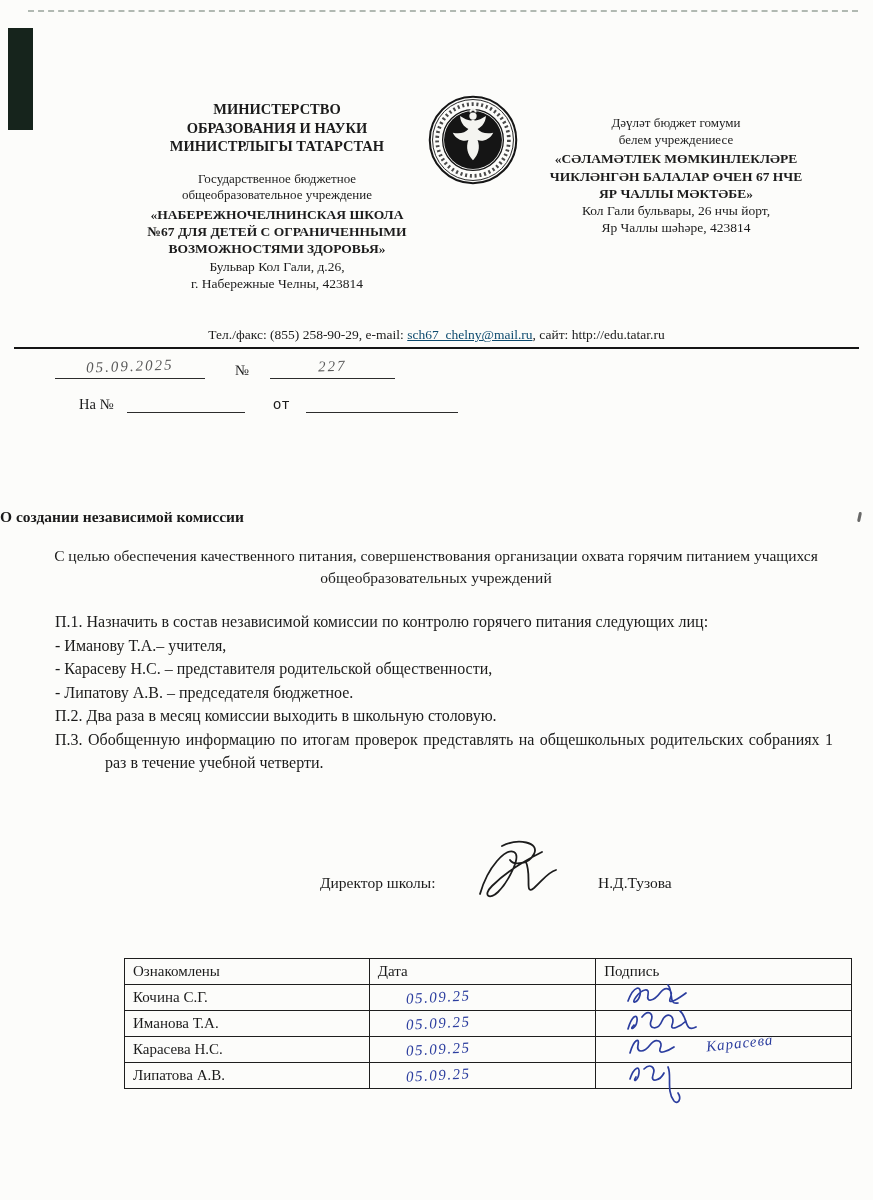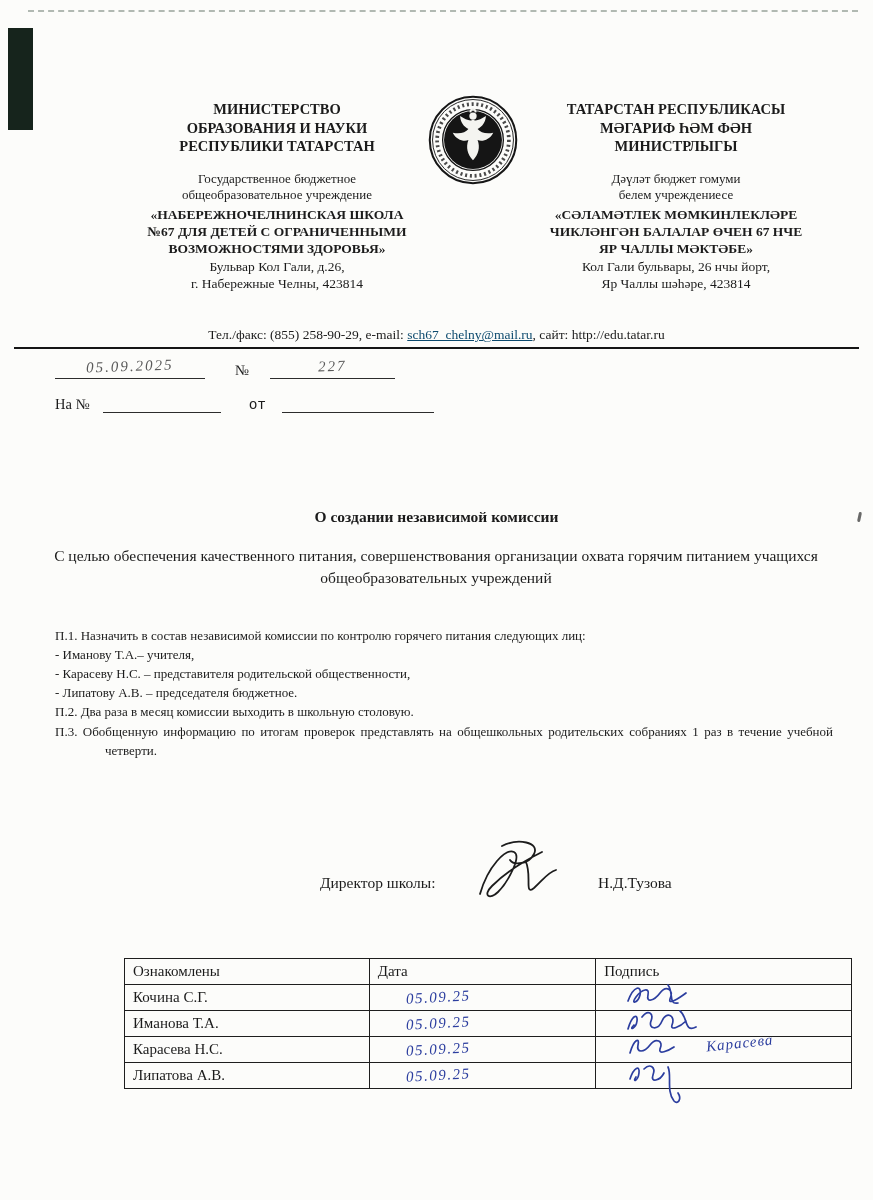--- a/index.html
+++ b/index.html
@@ -28,28 +28,28 @@
   .contact a{color:#0c4a6e; text-decoration:underline;}
   .rule{position:absolute; top:347px; left:14px; width:845px; border-top:2.5px solid #151515;}
 
   
   .req{position:absolute; left:55px; font-size:14.5px;}
   .req-line1{top:358px;}
   .req-line2{top:392px;}
   .u-line{display:inline-block; border-bottom:1.4px solid #2c2c2c; vertical-align:bottom; height:20px;}
   .hand{font-style:italic; letter-spacing:2px; color:#5a5a5a; font-size:15px; display:inline-block; transform:rotate(-2deg);}
   .hand-blue{font-style:italic; letter-spacing:1.5px; color:#2c3e9f; font-size:15px; display:inline-block; transform:rotate(-3deg); white-space:nowrap;}
-  .lbl{display:inline-block;}
+  .lbl{display:inline-block;margin-left:24px;}
 
   .title{position:absolute; top:448px; left:0; width:100%; text-align:center; font-size:15.5px; letter-spacing:.5px;}
-  .subject{position:absolute; top:508px; left:0; width:100%; text-align:center; font-size:15.5px; font-weight:bold;}
+  .subject{position:absolute; top:508px; left:0; width:100%; text-align:left; font-size:15.5px; font-weight:bold;}
   .preamble{position:absolute; top:545px; left:50px; width:772px; text-align:center; font-size:15.5px; line-height:1.42;}
   .decree{position:absolute; top:613px; left:0; width:100%; text-align:center; font-size:15.5px;}
 
-  .items{position:absolute; top:626px; left:55px; width:778px; font-size:13px; line-height:1.47; text-align:justify;}
+  .items{position:absolute; top:610px; left:55px; width:778px; font-size:16px; line-height:1.47; text-align:justify;}
   .items p{margin:0;}
   .items p.hang{padding-left:50px; text-indent:-50px;}
 
   .sign-label{position:absolute; top:874px; left:320px; font-size:15.5px;}
   .sign-name{position:absolute; top:874px; left:598px; font-size:15.5px;}
   .dir-sig{position:absolute; top:836px; left:468px; width:110px; height:76px;}
 
   
   table.ack{position:absolute; top:958px; left:124px; width:728px; border-collapse:collapse; font-size:15px;}
   table.ack th, table.ack td{border:1.6px solid #1e1e1e; padding:1px 8px; text-align:left; font-weight:normal; height:23px; vertical-align:middle;}
@@ -65,21 +65,21 @@
 <div class="page">
 
   <div class="top-dashes"></div>
   <div class="corner-block"></div>
   <div class="stray-mark"></div>
 
   <div class="h-col h-left">
     <div class="ministry">
       <div>МИНИСТЕРСТВО</div>
       <div>ОБРАЗОВАНИЯ И НАУКИ</div>
-      <div>РЕСПУБЛИКИ ТАТАРСТАН</div>
+      <div>МИНИСТРЛЫГЫ ТАТАРСТАН</div>
     </div>
     <div class="orgtype">
       <div>Государственное бюджетное</div>
       <div>общеобразовательное учреждение</div>
     </div>
     <div class="orgname">
       <div>«НАБЕРЕЖНОЧЕЛНИНСКАЯ ШКОЛА</div>
       <div>№67 ДЛЯ ДЕТЕЙ С ОГРАНИЧЕННЫМИ</div>
       <div>ВОЗМОЖНОСТЯМИ ЗДОРОВЬЯ»</div>
     </div>
@@ -96,25 +96,20 @@
       <circle cx="50" cy="50" r="39" fill="none" stroke="#2a2a2a" stroke-width="4" stroke-dasharray="2.2 3" opacity="0.85"></circle>
       <circle cx="50" cy="50" r="33" fill="none" stroke="#161616" stroke-width="1.4"></circle>
       <circle cx="50" cy="50" r="31.5" fill="#151515"></circle>
       <path d="M50,72 C44,66 42,58 45,50 C40,52 32,50 28,42 C35,44 42,42 45,38 C40,36 36,30 36,24 C42,28 47,30 50,28 C53,30 58,28 64,24 C64,30 60,36 55,38 C58,42 65,44 72,42 C68,50 60,52 55,50 C58,58 56,66 50,72 Z" fill="#f4f4f0"></path>
       <circle cx="50" cy="24" r="4" fill="#f4f4f0"></circle>
       <path d="M47,20 C48,15 52,15 53,20" fill="none" stroke="#f4f4f0" stroke-width="2"></path>
     </svg>
   </div>
 
   <div class="h-col h-right">
-    <div class="ministry">
-      <div>ТАТАРСТАН РЕСПУБЛИКАСЫ</div>
-      <div>МӘГАРИФ ҺӘМ ФӘН</div>
-      <div>МИНИСТРЛЫГЫ</div>
-    </div>
     <div class="orgtype">
       <div>Дәүләт бюджет гомуми</div>
       <div>белем учреждениесе</div>
     </div>
     <div class="orgname">
       <div>«СӘЛАМӘТЛЕК МӨМКИНЛЕКЛӘРЕ</div>
       <div>ЧИКЛӘНГӘН БАЛАЛАР ӨЧЕН 67 НЧЕ</div>
       <div>ЯР ЧАЛЛЫ МӘКТӘБЕ»</div>
     </div>
     <div class="addr">

